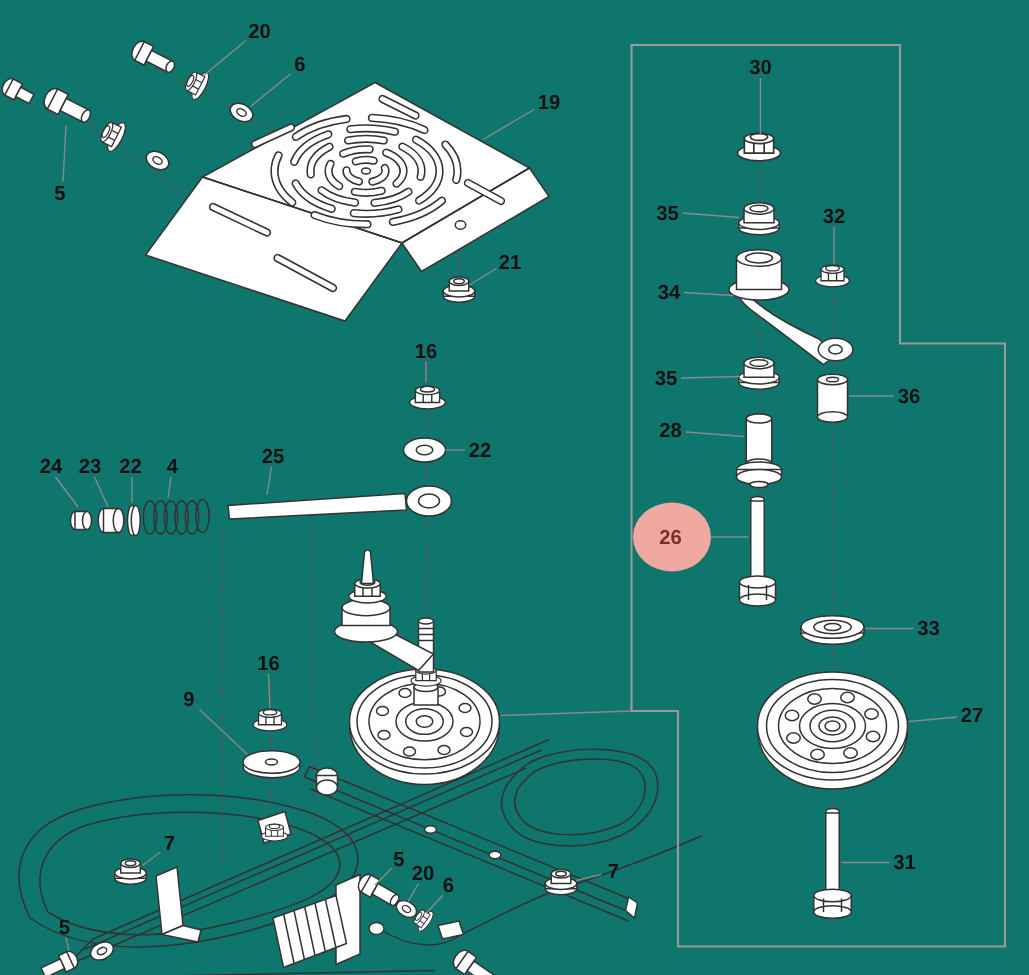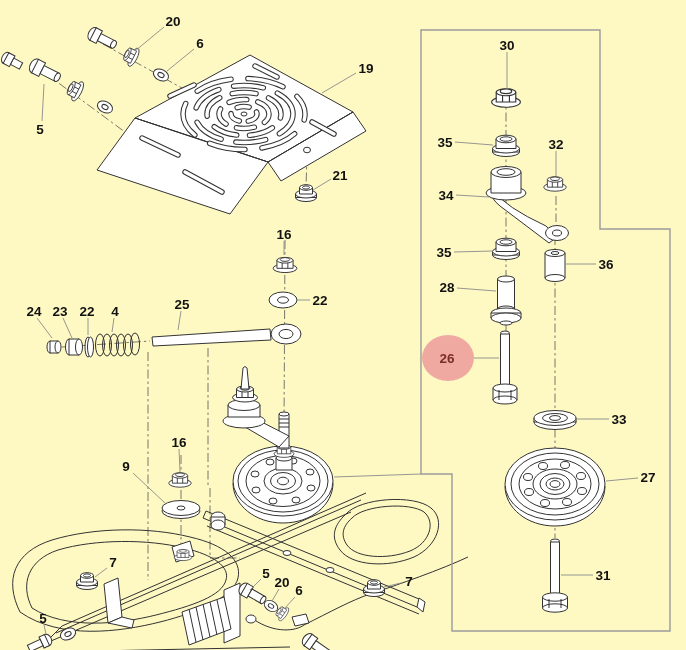--- a/index.html
+++ b/index.html
@@ -1,16 +1,16 @@
 <!DOCTYPE html>
 <html><head>
 <meta charset="utf-8">
 <style>
   html,body{margin:0;padding:0;background:#ffffff;}
-  .stage{position:relative;width:686px;height:650px;background:#fef9c3;overflow:hidden;
+  .stage{position:relative;width:686px;height:650px;background:#0f766e;overflow:hidden;
          font-family:"Liberation Sans",sans-serif;}
   svg{position:absolute;left:0;top:0;}
   .ln{stroke:#333;stroke-width:1;fill:none;}
   .pt{stroke:#333;stroke-width:1;fill:#fff;}
   .cl{stroke:#555;stroke-width:0.8;fill:none;stroke-dasharray:9 3 2.5 3;}
   .leader{stroke:#8a8a8a;stroke-width:0.9;fill:none;}
   .callout{font-family:"Liberation Sans",sans-serif;font-weight:bold;font-size:13.5px;
            text-anchor:middle;dominant-baseline:central;}
   .vo{stroke:#333;stroke-width:5.5;fill:none;stroke-linecap:round;}
   .vi{stroke:#fff;stroke-width:3.4;fill:none;stroke-linecap:round;}

